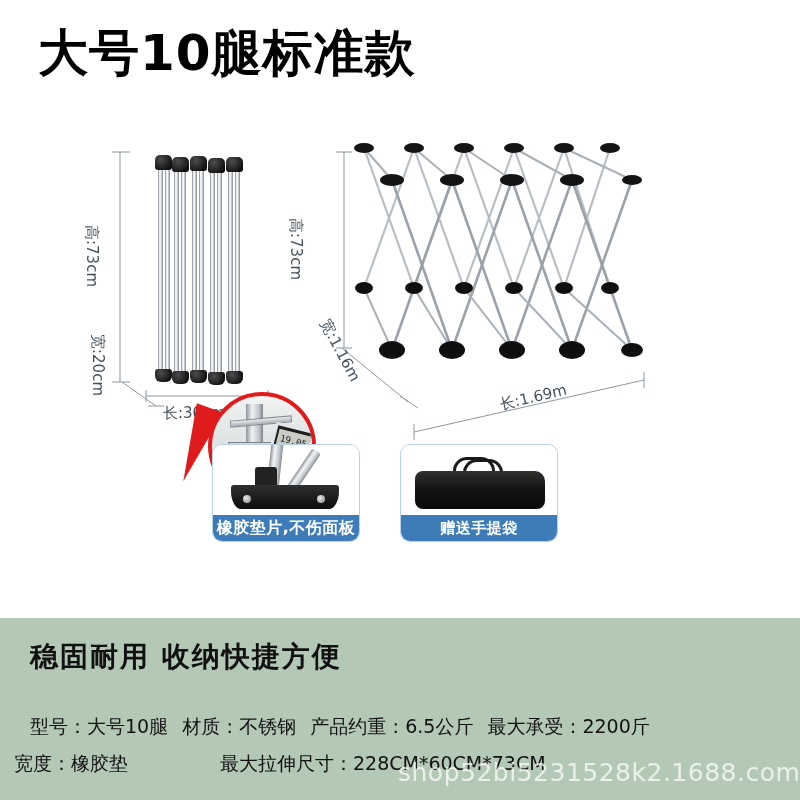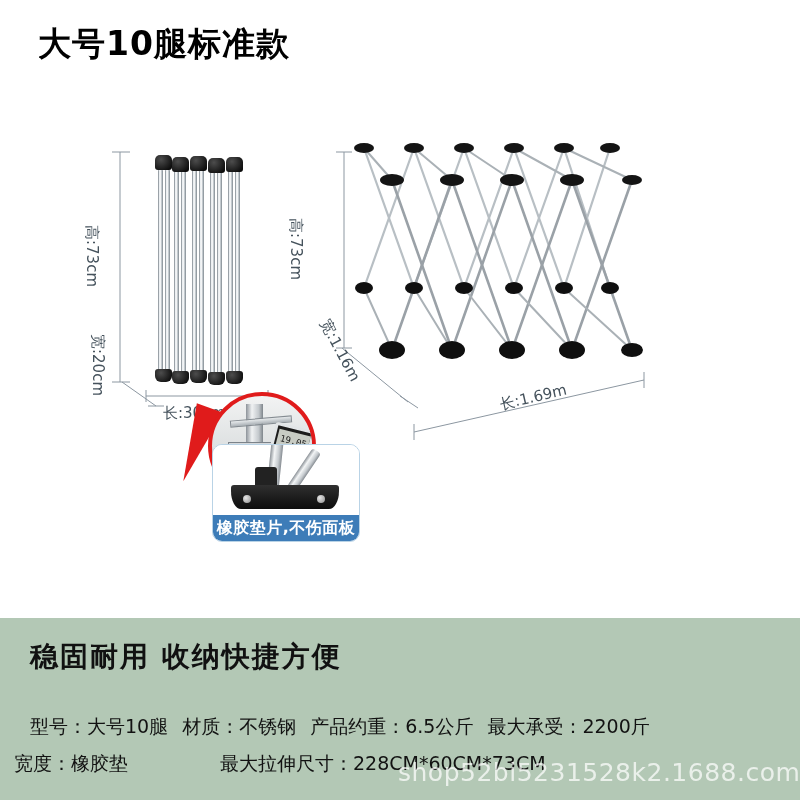--- a/index.html
+++ b/index.html
@@ -20,21 +20,21 @@
     height: 800px;
     background: #ffffff;
     overflow: hidden;
   }
 
   
   .title {
     position: absolute;
     left: 38px;
     top: 26px;
-    font-size: 33px;
+    font-size: 50px;
     font-weight: bold;
     color: #000000;
     letter-spacing: 1px;
     line-height: 1.1;
     white-space: nowrap;
     font-family: "DejaVu Sans", "Liberation Sans", sans-serif;
   }
 
   
   .diagram-area {
@@ -480,20 +480,28 @@
         <span class="foot-leg" style="left:56px; top:-4px; width:12px; height:50px; transform:rotate(6deg);"></span>
         <span class="foot-leg" style="left:86px; top:2px;  width:10px; height:46px; transform:rotate(34deg);"></span>
         <span class="foot-block"></span>
         <span class="foot-base"></span>
         <span class="foot-screw" style="left:30px; top:50px;"></span>
         <span class="foot-screw" style="left:104px; top:50px;"></span>
       </div>
       <div class="feature-bar">橡胶垫片,不伤面板</div>
     </div>
 
+    <div class="feature-box two">
+      <div class="feature-pic">
+        <span class="bag-handle" style="left:52px; top:12px; width:36px; height:18px;"></span>
+        <span class="bag-handle" style="left:62px; top:14px; width:34px; height:16px;"></span>
+        <span class="bag-body"></span>
+      </div>
+      <div class="feature-bar">赠送手提袋</div>
+    </div>
   </div>
 
   <div class="green-panel">
     <div class="slogan">稳固耐用 收纳快捷方便</div>
 
     <div class="spec-line l1">
       <span>型号：</span><span>大号10腿</span><span class="gap"></span><span>材质：</span><span>不锈钢</span><span class="gap"></span><span>产品约重：</span><span>6.5公斤</span><span class="gap"></span><span>最大承受：</span><span>2200斤</span>
     </div>
 
     <div class="spec-line l2">

